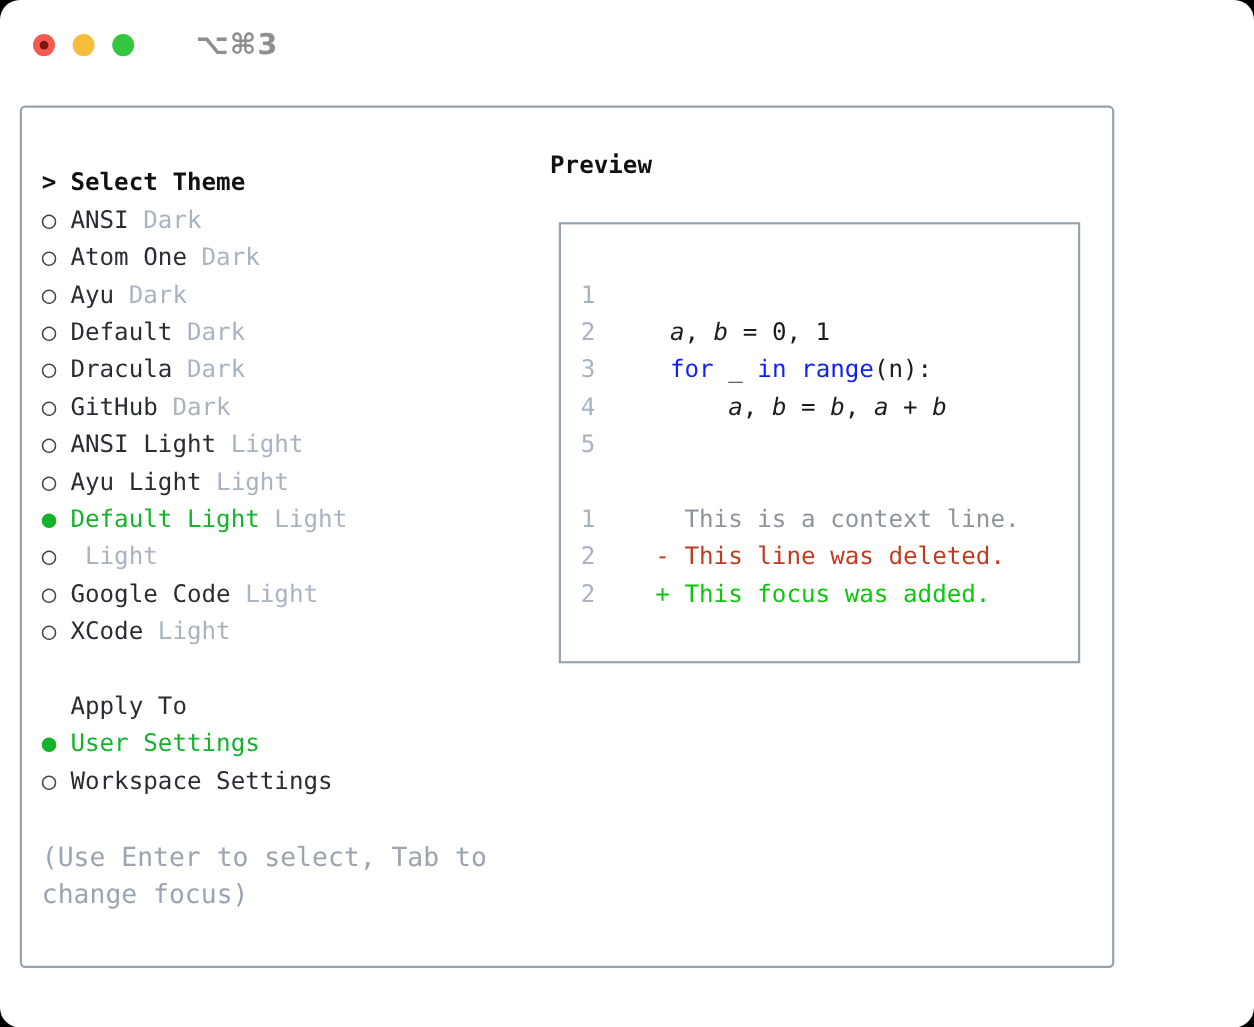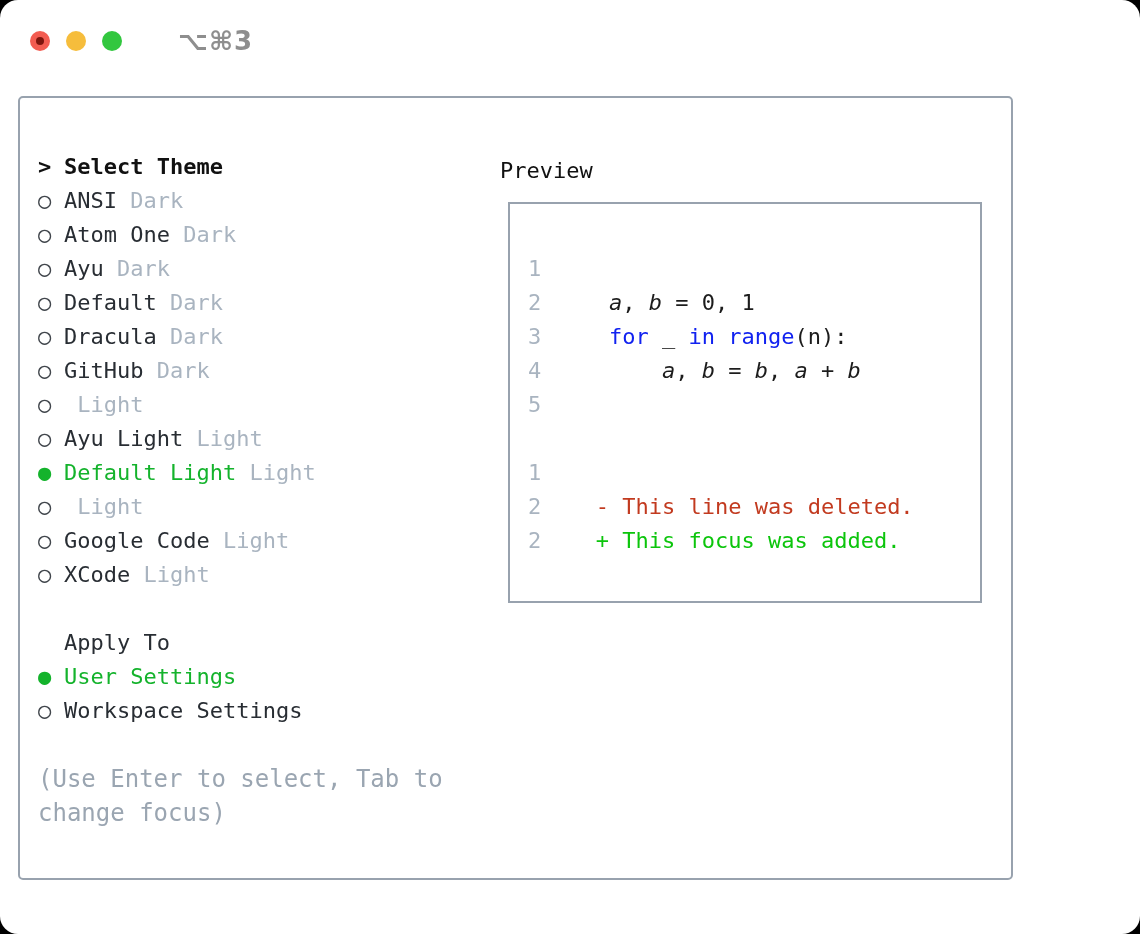--- a/index.html
+++ b/index.html
@@ -33,22 +33,22 @@
   .hdr { font-weight:bold; color:#111; }
   .tname.sel { color:#14b32c; }
   .tvariant { color:#a9b4c0; margin-left:1ch; }
   .apply-section { margin-top:34px; }
   .opt-label.sel { color:#14b32c; }
   .help {
     margin-top:34px; width:420px; font-size:24px; line-height:34px; color:#9aa5b1;
   }
   
   .preview-title {
-    position:absolute; left:480px; top:56px; height:34px; line-height:34px;
-    font-size:22px; font-weight:normal; color:#111;
+    position:absolute; left:480px; top:36px; height:34px; line-height:34px;
+    font-size:22px; font-weight:bold; color:#111;
   }
   .preview-box {
     position:absolute; left:488px; top:104px; width:474px; height:401px;
     border:2px solid #98a2ae; background:#fff;
     padding-top:48px; padding-left:18px; box-sizing:border-box;
     padding:0; 
   }
   .preview-inner { padding:48px 0 0 18px; }
   .cline { height:34px; line-height:34px; display:flex; font-size:22px; white-space:pre; }
   .lnum { display:inline-block; width:28px; color:#a9b4c0; }
@@ -85,21 +85,21 @@
         <span class="hdr">Select Theme</span>
       </div>
 
       <div id="theme-list">
           <div class="row"><span class="bullet">○</span><span class="tname">ANSI</span><span class="tvariant">Dark</span></div>
           <div class="row"><span class="bullet">○</span><span class="tname">Atom One</span><span class="tvariant">Dark</span></div>
           <div class="row"><span class="bullet">○</span><span class="tname">Ayu</span><span class="tvariant">Dark</span></div>
           <div class="row"><span class="bullet">○</span><span class="tname">Default</span><span class="tvariant">Dark</span></div>
           <div class="row"><span class="bullet">○</span><span class="tname">Dracula</span><span class="tvariant">Dark</span></div>
           <div class="row"><span class="bullet">○</span><span class="tname">GitHub</span><span class="tvariant">Dark</span></div>
-          <div class="row"><span class="bullet">○</span><span class="tvariant">Light</span></div>
+          <div class="row"><span class="bullet">○</span><span class="tname">ANSI Light</span><span class="tvariant">Light</span></div>
           <div class="row"><span class="bullet">○</span><span class="tname">Ayu Light</span><span class="tvariant">Light</span></div>
           <div class="row"><span class="bullet sel">●</span><span class="tname sel">Default Light</span><span class="tvariant">Light</span></div>
           <div class="row"><span class="bullet">○</span><span class="tvariant">Light</span></div>
           <div class="row"><span class="bullet">○</span><span class="tname">Google Code</span><span class="tvariant">Light</span></div>
           <div class="row"><span class="bullet">○</span><span class="tname">XCode</span><span class="tvariant">Light</span></div>
         </div>
 
       <div class="apply-section">
         <div class="row">
           <span class="bullet"></span>
@@ -120,21 +120,21 @@
       <div class="preview-inner">
         <div id="code-lines">
             <div class="cline"><span class="lnum">1</span></div>
             <div class="cline"><span class="lnum">2</span><span class="ctext"><span class="tok-plain">    </span><span class="tok-var">a</span><span class="tok-plain">, </span><span class="tok-var">b</span><span class="tok-plain"> = 0, 1</span></span></div>
             <div class="cline"><span class="lnum">3</span><span class="ctext"><span class="tok-plain">    </span><span class="tok-kw">for</span><span class="tok-plain"> _ </span><span class="tok-kw">in</span><span class="tok-plain"> </span><span class="tok-kw">range</span><span class="tok-plain">(n):</span></span></div>
             <div class="cline"><span class="lnum">4</span><span class="ctext"><span class="tok-plain">        </span><span class="tok-var">a</span><span class="tok-plain">, </span><span class="tok-var">b</span><span class="tok-plain"> = </span><span class="tok-var">b</span><span class="tok-plain">, </span><span class="tok-var">a</span><span class="tok-plain"> + </span><span class="tok-var">b</span></span></div>
             <div class="cline"><span class="lnum">5</span></div>
           </div>
         <div class="blank-line"></div>
         <div id="diff-lines">
-            <div class="cline"><span class="lnum">1</span></div>
+            <div class="cline"><span class="lnum">1</span><span class="dtext context">     This is a context line.</span></div>
             <div class="cline"><span class="lnum">2</span><span class="dtext deleted">   - This line was deleted.</span></div>
             <div class="cline"><span class="lnum">2</span><span class="dtext added">   + This focus was added.</span></div>
           </div>
       </div>
     </div>
 
   </div>
 </div>
 
 </body></html>

